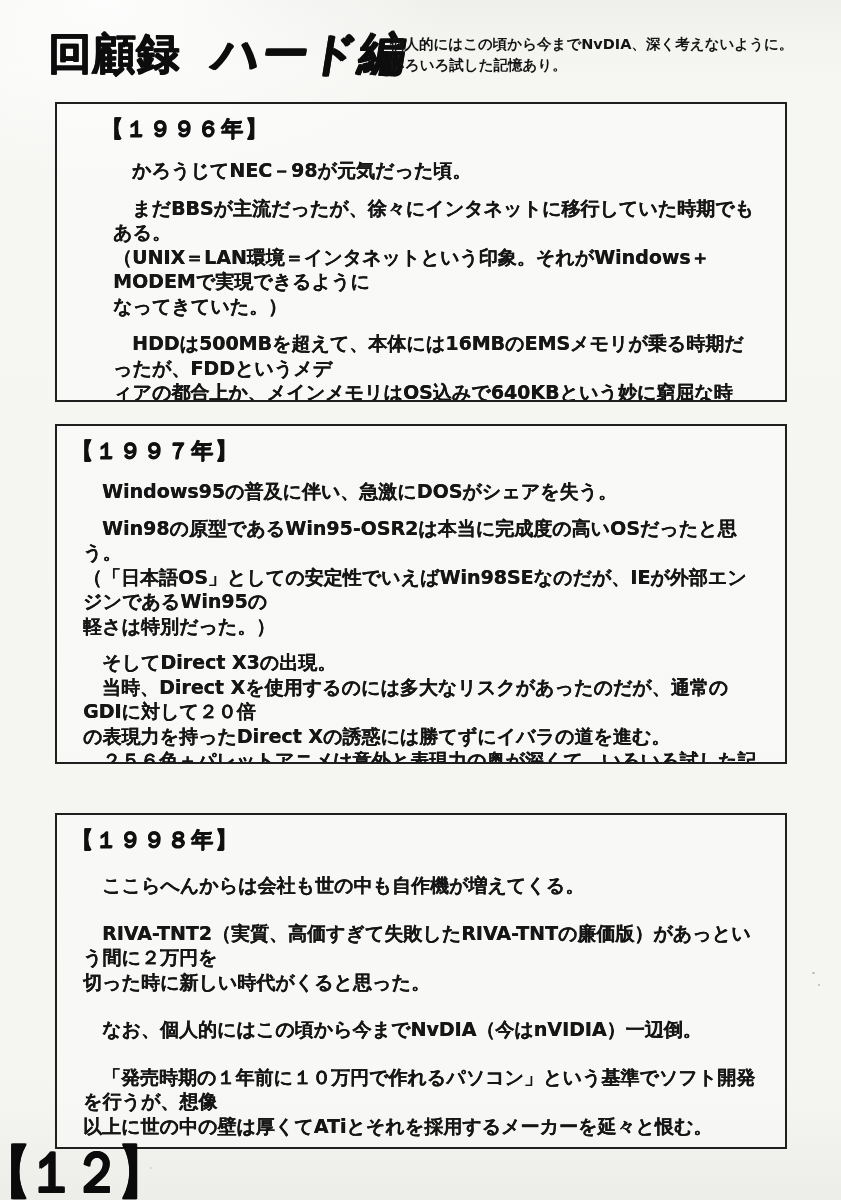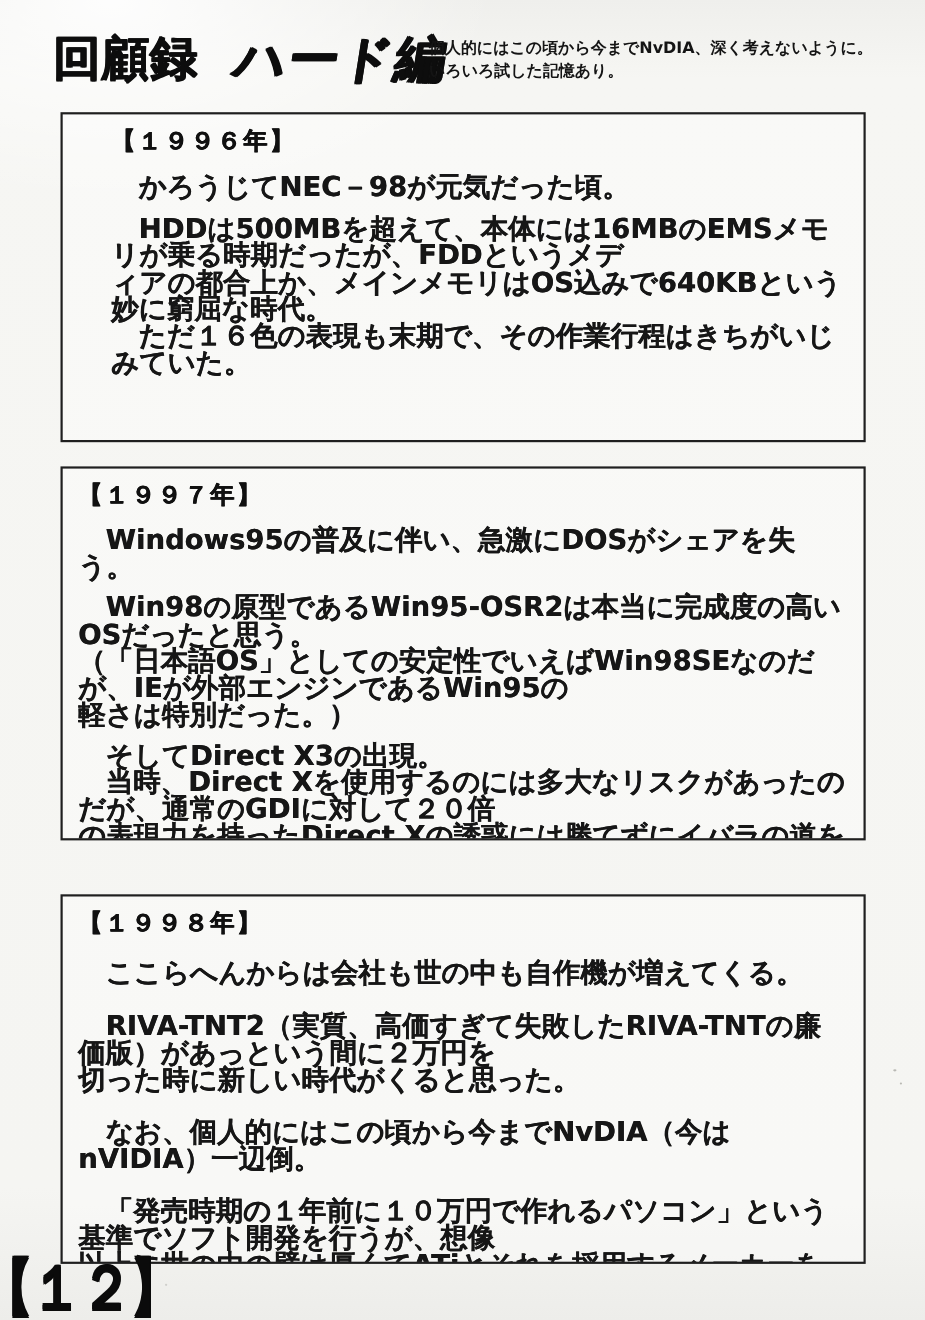--- a/index.html
+++ b/index.html
@@ -51,22 +51,22 @@
   .year-label{
     margin:0;
     font-size:22px;font-weight:900;color:#101010;line-height:26px;
     letter-spacing:2px;
     text-shadow:.7px 0 0 #101010,0 .5px 0 #101010;
   }
   .box-1996 .year-label{margin-bottom:16px;}
   .box-1997 .year-label{margin-bottom:15px;}
   .box-1998 .year-label{margin-bottom:20px;}
   .para{
-    margin:0;
-    font-size:25px;font-weight:700;color:#161616;
+    margin:12px;
+    font-size:19px;font-weight:700;color:#161616;
     line-height:24.5px;
     white-space:pre-line;
     text-shadow:.3px 0 0 #161616;
   }
   .box-1996 .para{margin-bottom:13px;}
   .box-1997 .para{margin-bottom:12px;}
   .box-1998 .para{margin-bottom:23px;}
   .year-box .para:last-child{margin-bottom:0;}
   
   .page-number{
@@ -92,20 +92,23 @@
     <h1 class="title-sub">ハード編</h1>
     <div class="note">
       <div>個人的にはこの頃から今までNvDIA、深く考えないように。</div>
       <div>いろいろ試した記憶あり。</div>
     </div>
   </header>
 
   <section class="year-box box-1996">
     <h2 class="year-label">【１９９６年】</h2>
     <p class="para">　かろうじてNEC－98が元気だった頃。</p>
+    <p class="para">　まだBBSが主流だったが、徐々にインタネットに移行していた時期でもある。
+（UNIX＝LAN環境＝インタネットという印象。それがWindows＋MODEMで実現できるように
+なってきていた。）</p>
     <p class="para">　HDDは500MBを超えて、本体には16MBのEMSメモリが乗る時期だったが、FDDというメデ
 ィアの都合上か、メインメモリはOS込みで640KBという妙に窮屈な時代。
 　ただ１６色の表現も末期で、その作業行程はきちがいじみていた。</p>
 
   </section>
 
   <section class="year-box box-1997">
     <h2 class="year-label">【１９９７年】</h2>
     <p class="para">　Windows95の普及に伴い、急激にDOSがシェアを失う。</p>
     <p class="para">　Win98の原型であるWin95-OSR2は本当に完成度の高いOSだったと思う。

